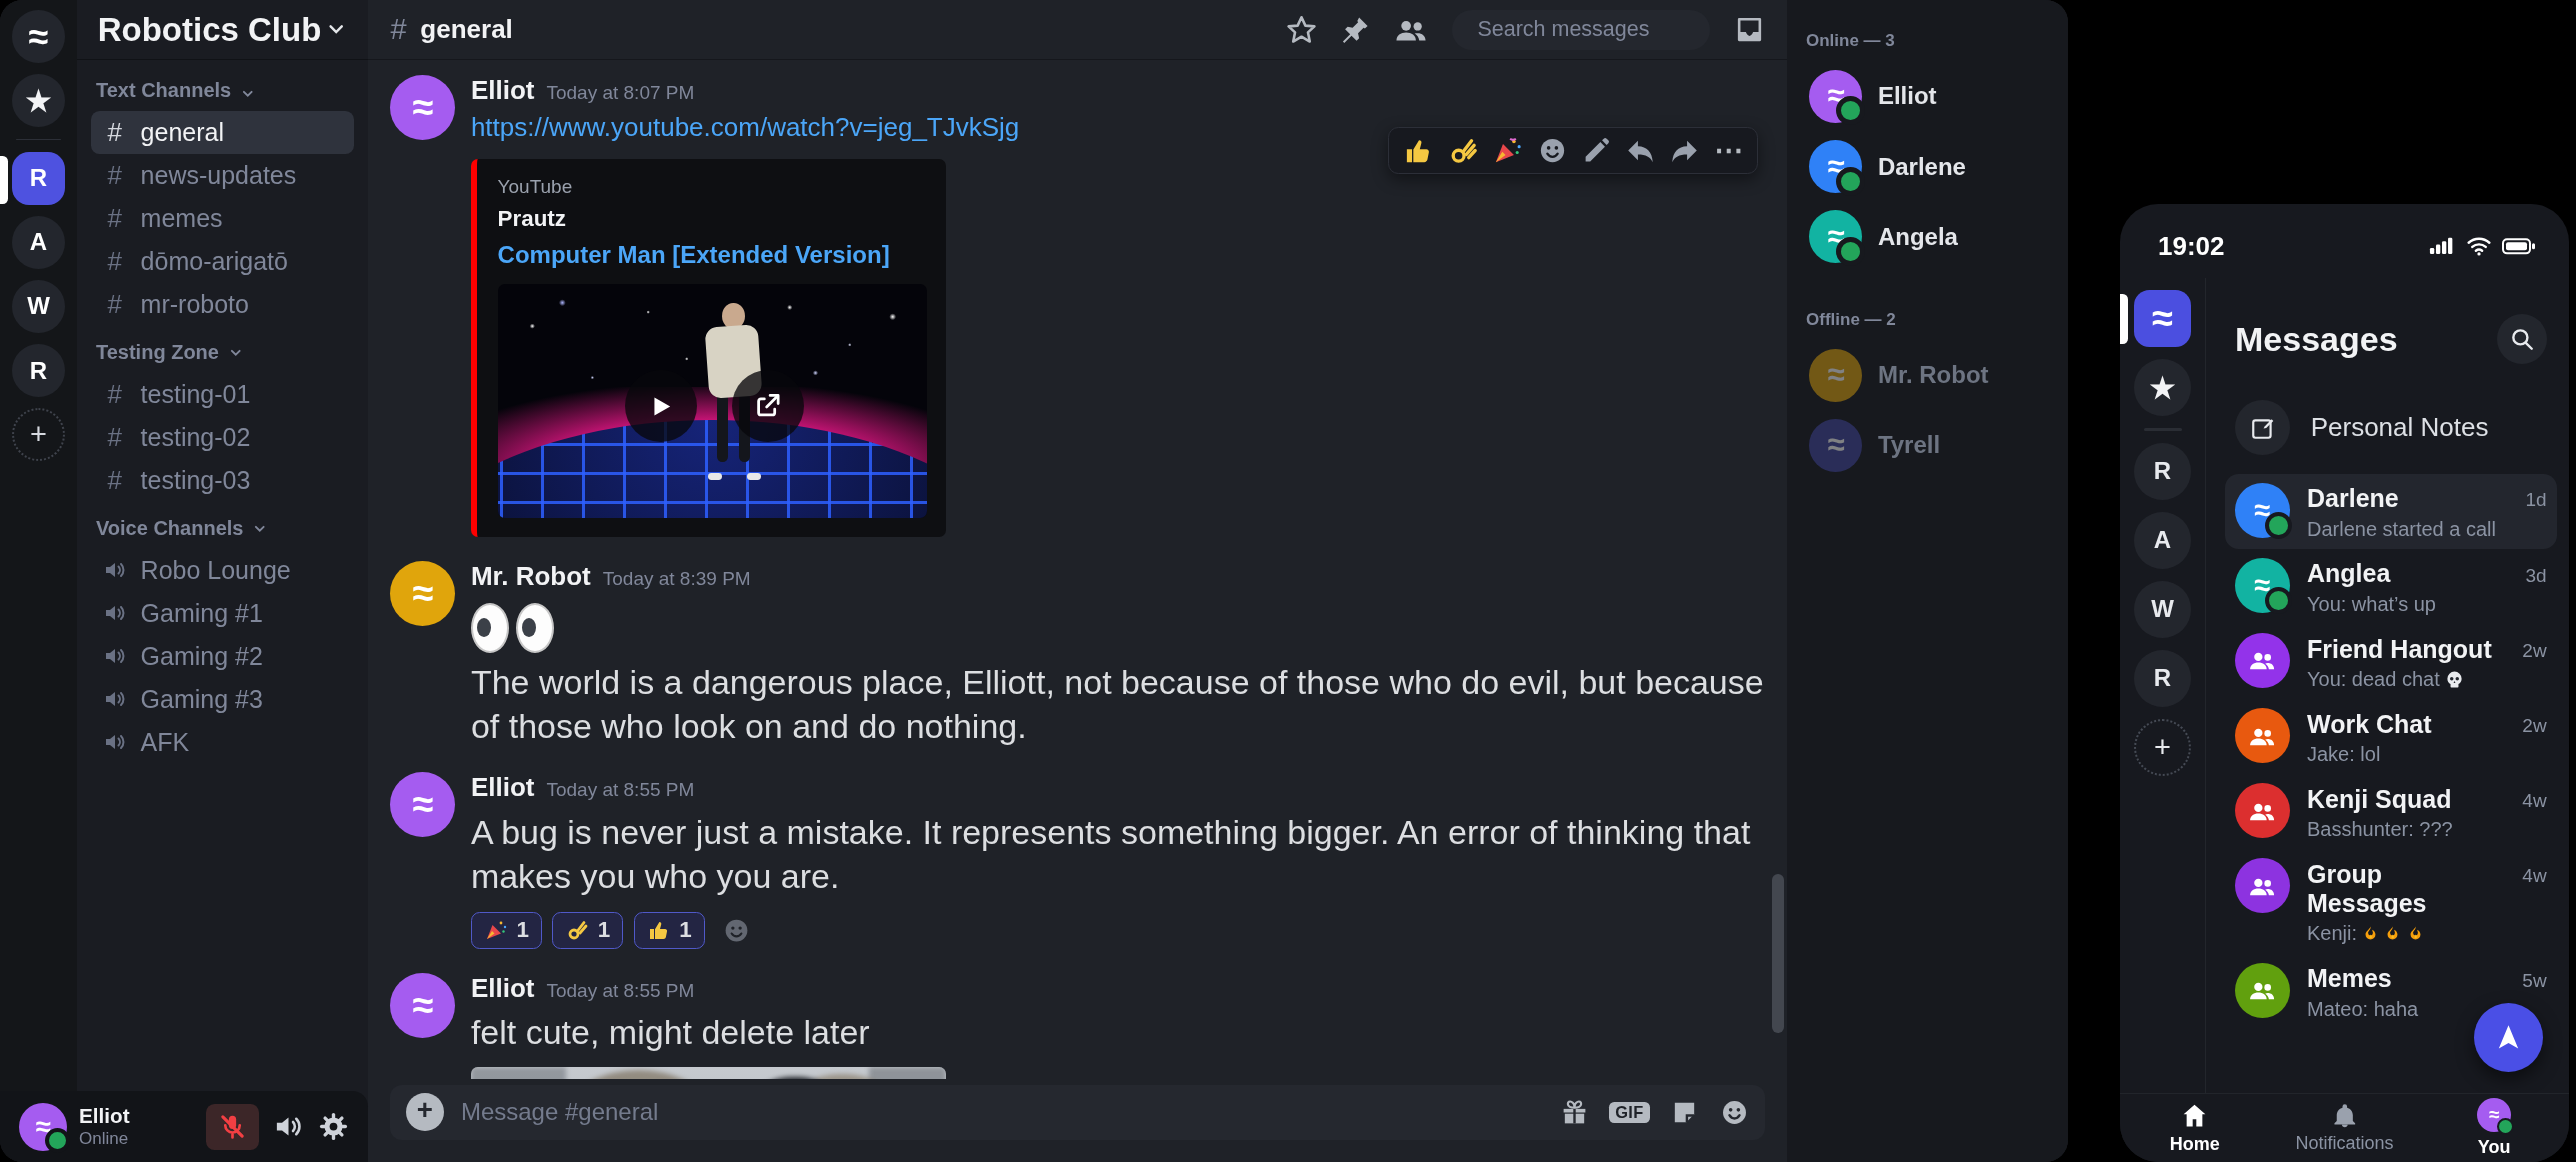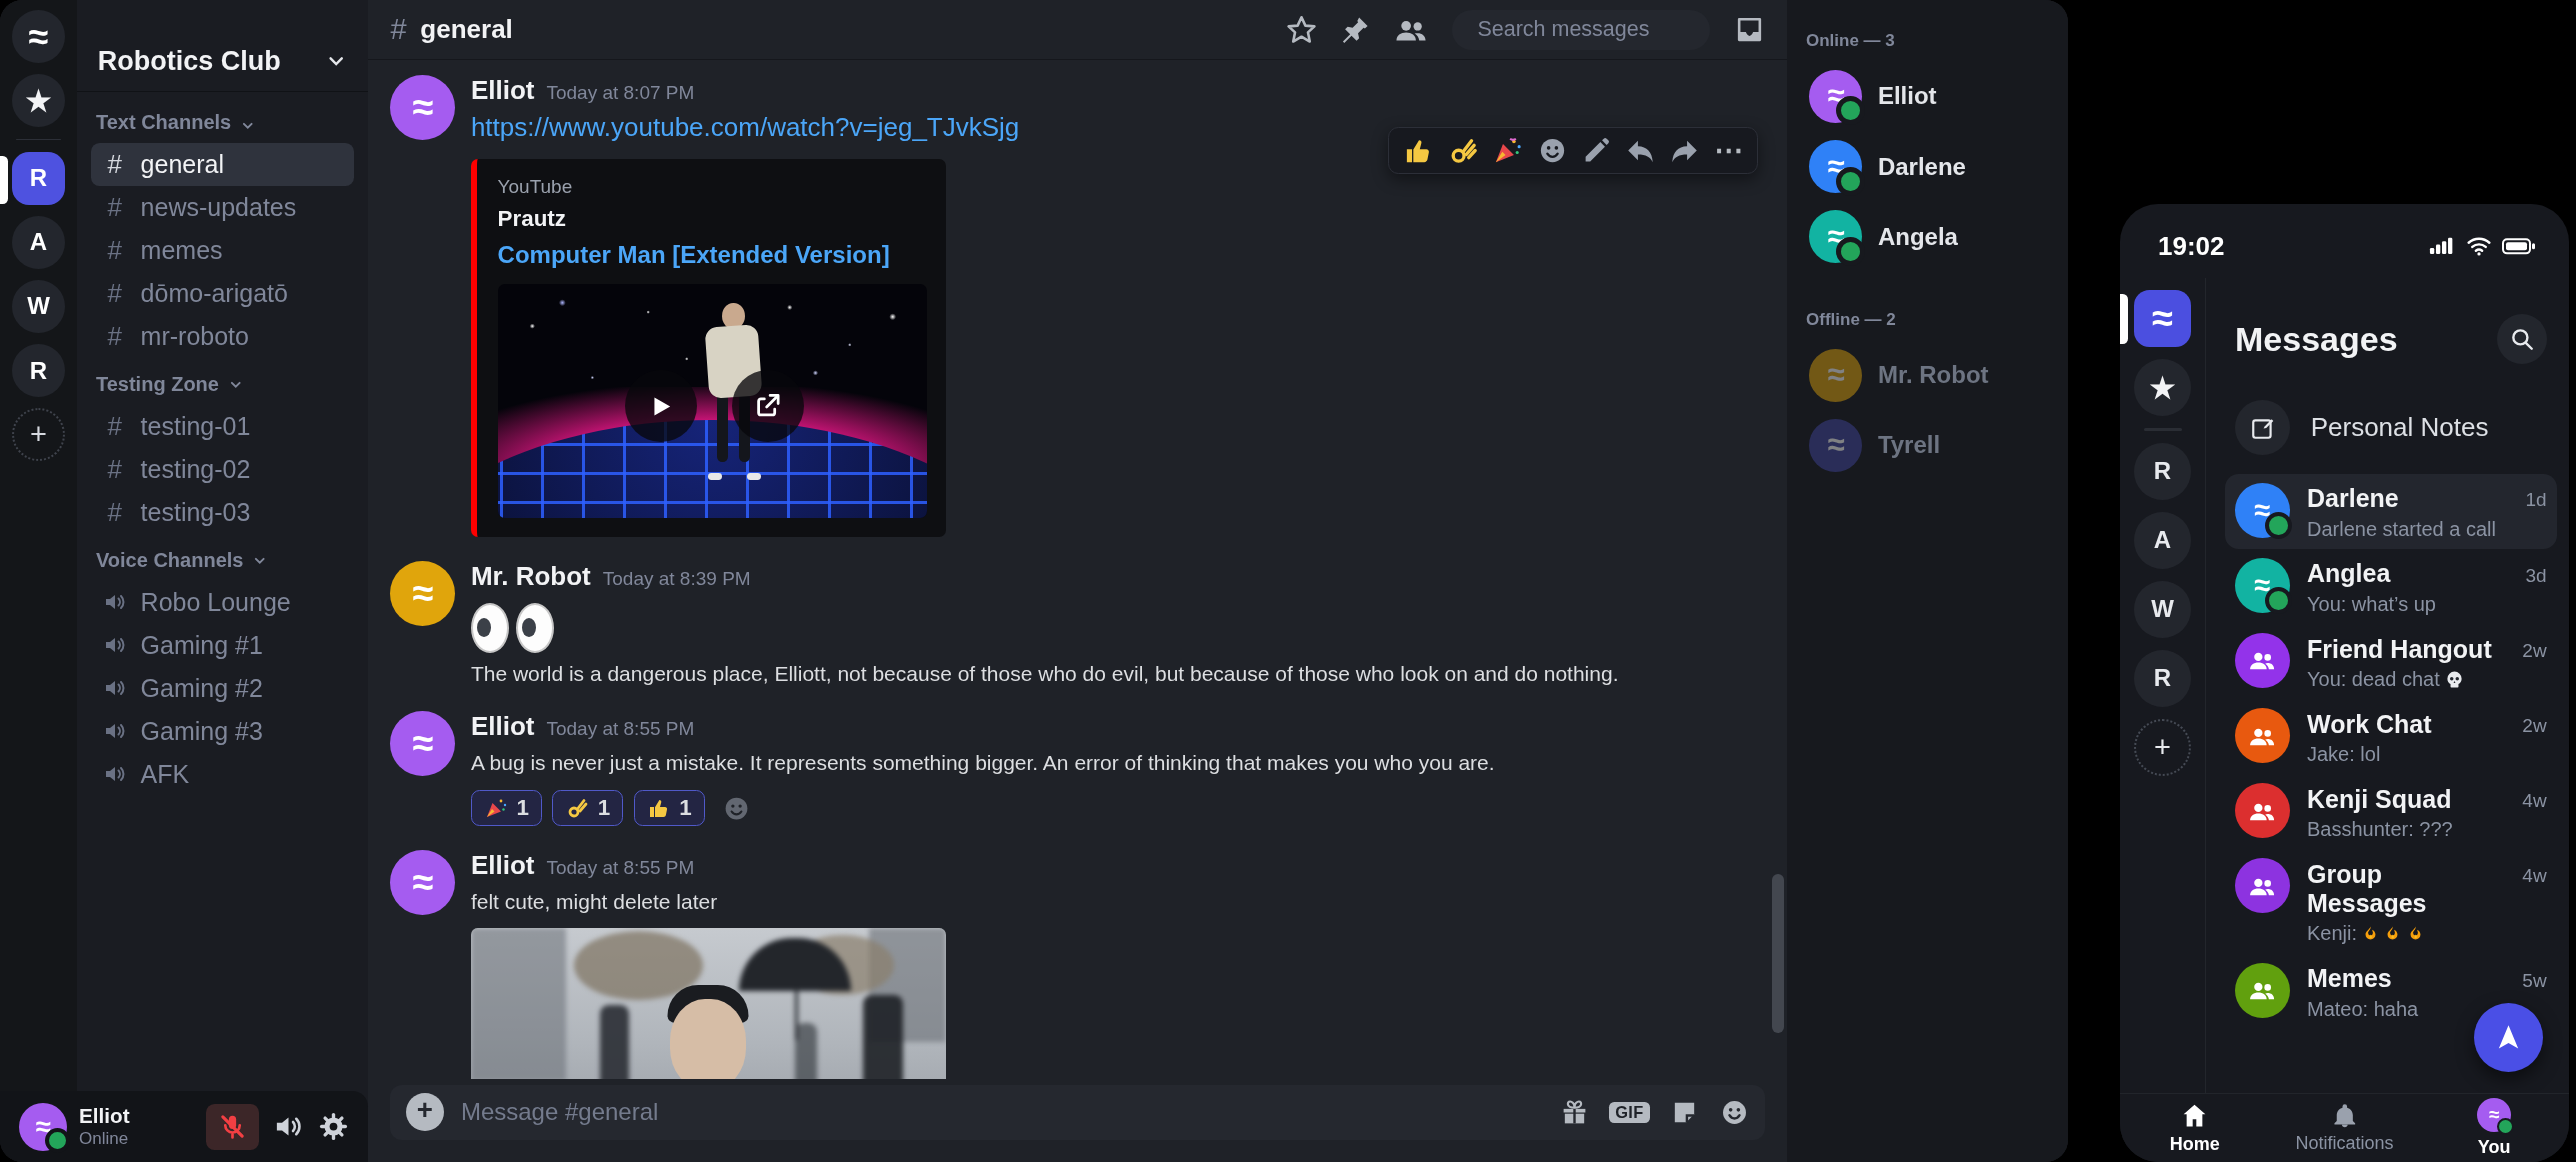--- a/index.html
+++ b/index.html
@@ -16,21 +16,21 @@
   .srv.logo { font-size:36px; font-weight:700; }
   .srv.sel { border-radius:17px; background:#4e52e0; }
   .srv.add { background:transparent; border:2.6px dotted #3f434c; color:#d6d9df; font-size:29px; font-weight:400; }
   .rail-div { width:45px; height:1.7px; background:#2c2f37; border-radius:0.9px; }
   .rail-ind { position:absolute; left:0; top:156px; width:7.7px; height:48px; background:#fff; border-radius:0 5.2px 5.2px 0; }
   .star-glyph { font-size:29px; color:#f2f3f5; }
 
   
   .sidebar { width:291px; background:#1a1c22; flex-shrink:0; display:flex; flex-direction:column; position:relative; }
   .sb-head { height:60px; display:flex; align-items:center; justify-content:space-between;
-    padding:0 20.7px; border-bottom:1.7px solid #101216; color:#f2f3f5; font-weight:700; font-size:27px;margin-top:32px; }
+    padding:0 20.7px; border-bottom:1.7px solid #101216; color:#f2f3f5; font-weight:700; font-size:33px; }
   .sb-scroll { padding:13.8px 13.8px; display:flex; flex-direction:column; }
   .sec { display:flex; align-items:center; gap:8.6px; color:#80879a; font-size:20px; font-weight:700; margin:15.5px 5.2px 8.6px; }
   .sec.first { margin-top:5.2px;align-items:flex-end; }
   .chan { display:flex; align-items:center; gap:13.8px; height:43px; padding:0 12px; border-radius:8.6px;
     color:#80879a; font-size:25px; }
   .chan .hash { font-size:26px; color:#6a7184; width:24px; text-align:center; }
   .chan.sel { background:#2f333d; color:#f2f3f5; }
   .chan.sel .hash { color:#d5d8de; }
   .vicon { color:#6a7184; display:flex; }
 
@@ -49,21 +49,21 @@
   .msgs { flex:1; padding:8.6px 0 0 22.4px; position:relative; overflow:hidden; }
   .msg { display:flex; gap:15.5px; margin-top:24px; }
   .msg.first { margin-top:6.9px; }
   .avatar { width:65px; height:65px; border-radius:50%; flex-shrink:0; display:flex; align-items:center;
     justify-content:center; color:#fff; font-size:38px; font-weight:700; }
   .av-elliot { background:#a55cf0; } .av-robot { background:#e0a50c; }
   .mbody { min-width:0; }
   .mhead { display:flex; align-items:baseline; gap:12px; }
   .mname { font-size:26px; font-weight:700; color:#f2f3f5; }
   .mtime { font-size:19px; color:#80879a; }
-  .mtext { font-size:21px; color:#dcdee1; margin-top:6.9px; line-height:1.3; }
+  .mtext { font-size:34px; color:#dcdee1; margin-top:6.9px; line-height:1.3; }
   .link { font-size:26px; color:#4ba6f8; margin-top:5.2px; display:inline-block; }
 
   .embed { margin-top:16px; width:475px; background:#0e0f12; border-left:6.9px solid #fe0000;
     border-radius:6.9px; padding:17px 20.7px 19px; }
   .eprov { font-size:19px; color:#9aa1ad; }
   .eauth { font-size:22.4px; font-weight:700; color:#f2f3f5; margin-top:8.6px; }
   .etitle { font-size:24px; font-weight:700; color:#4ba6f8; margin-top:8.6px; }
   .thumb { margin-top:15.5px; width:429px; height:234px; border-radius:6.9px; position:relative; overflow:hidden; background:#04040a; }
   .stars { position:absolute; inset:0; background-image:
     radial-gradient(2.6px 2.6px at 8% 18%, #fff, transparent),

